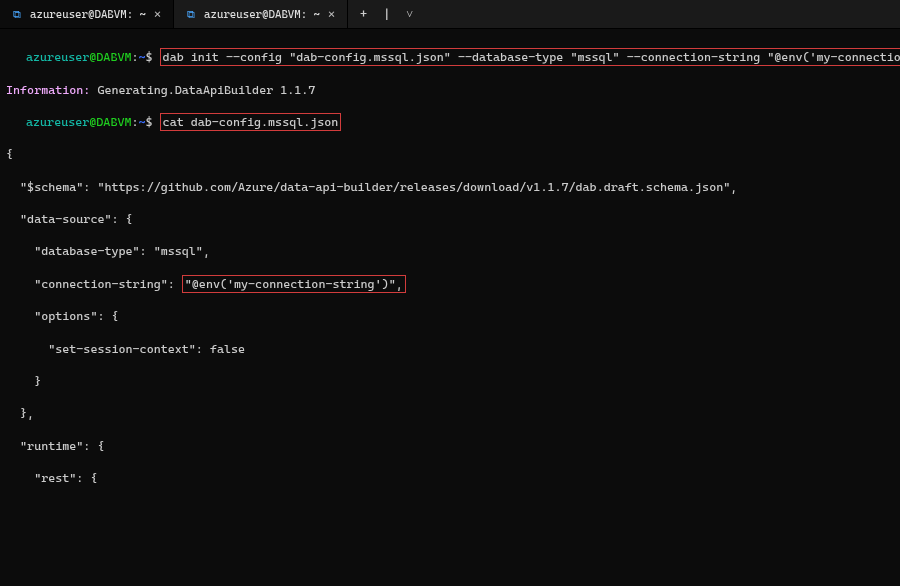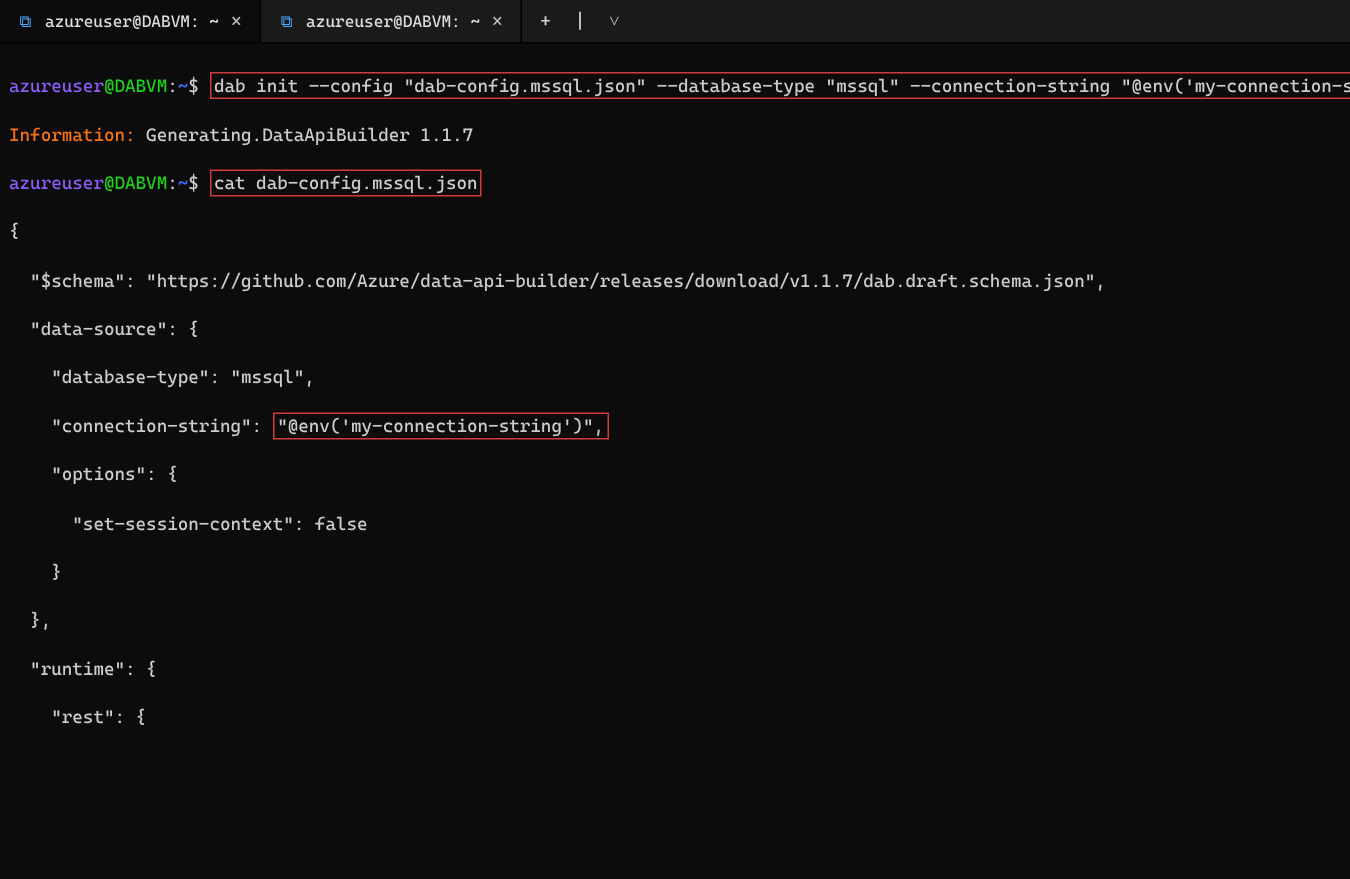--- a/index.html
+++ b/index.html
@@ -58,26 +58,26 @@
   }
   .tab-controls span {
     cursor: pointer;
     padding: 2px 4px;
   }
   .terminal {
     padding: 4px 6px;
     line-height: 1.35;
     white-space: pre;
   }
-  .prompt-user { color: #8b5cf6; }
+  .prompt-user { color: #14b8a6; margin-left: 20px; }
   .prompt-host { color: #20d020; }
   .prompt-colon { color: #cccccc; }
   .prompt-path { color: #3a6fff; }
   .prompt-dollar { color: #cccccc; }
-  .info-label { color: #f97316; }
+  .info-label { color: #f0abfc; }
   .json-text { color: #cccccc; }
   .hl-box {
     border: 1.5px solid #d23c3c;
     padding: 0 2px;
     margin: -1px 0;
     display: inline-block;
   }
   .line { white-space: pre; }
 </style>
 </head>

